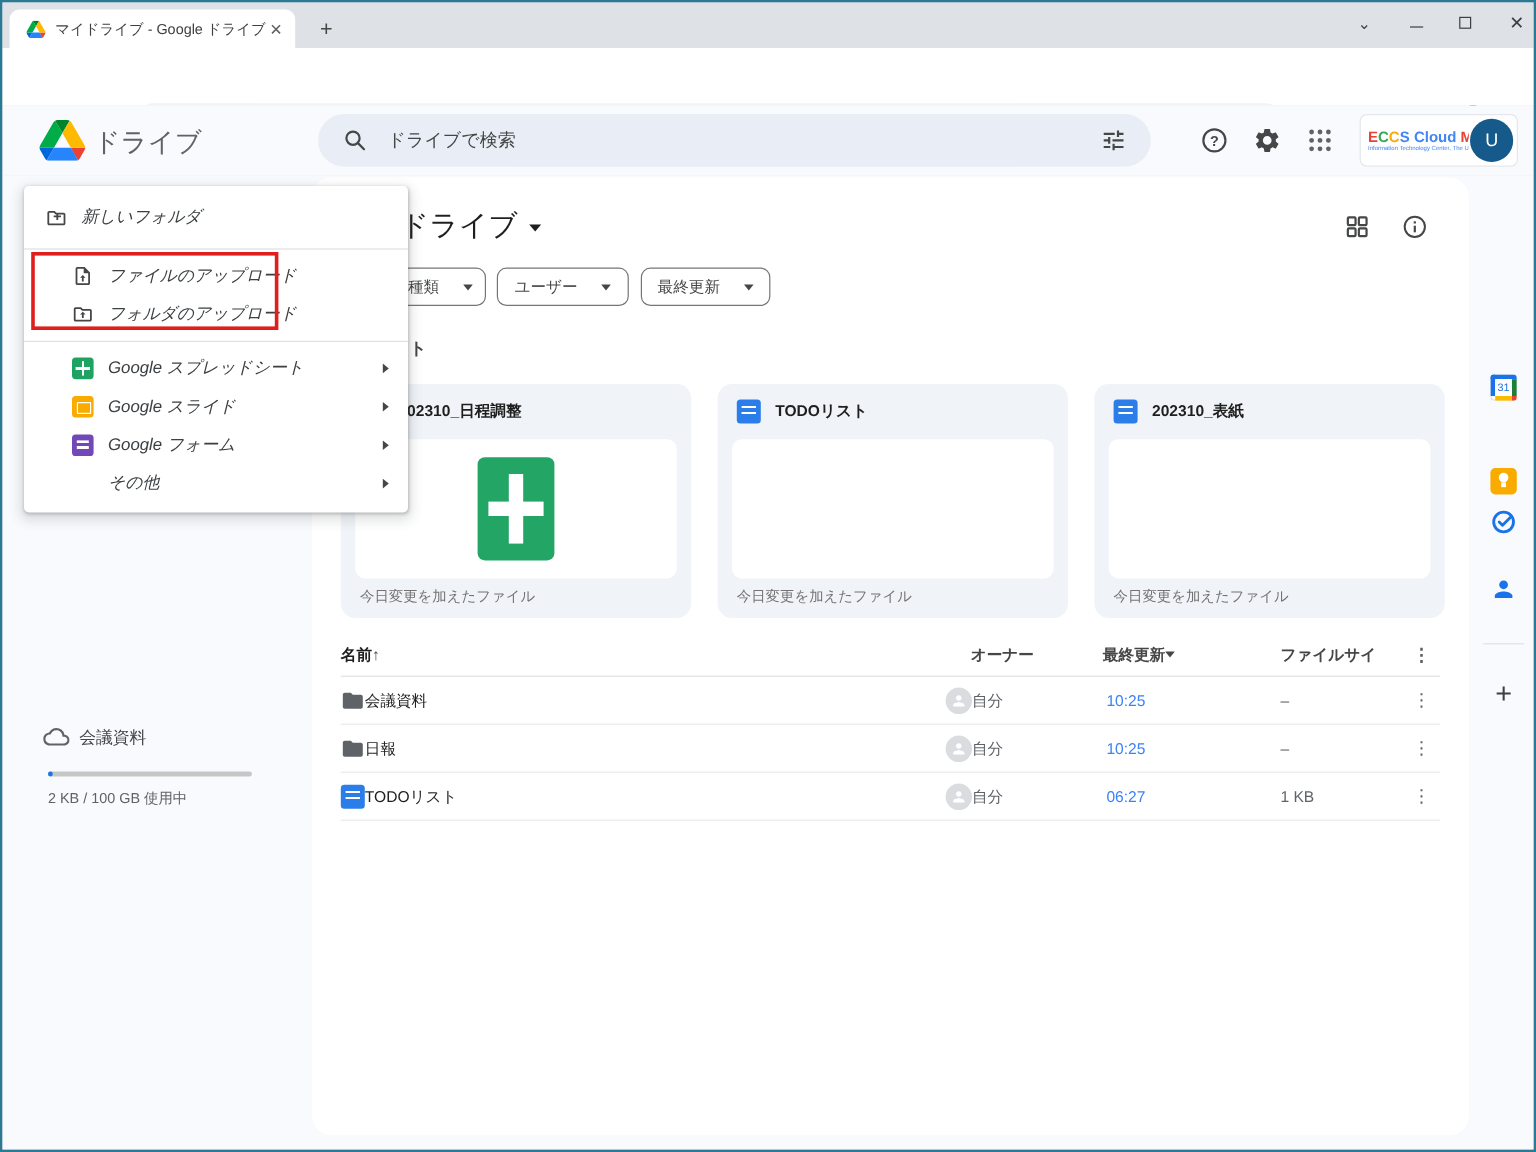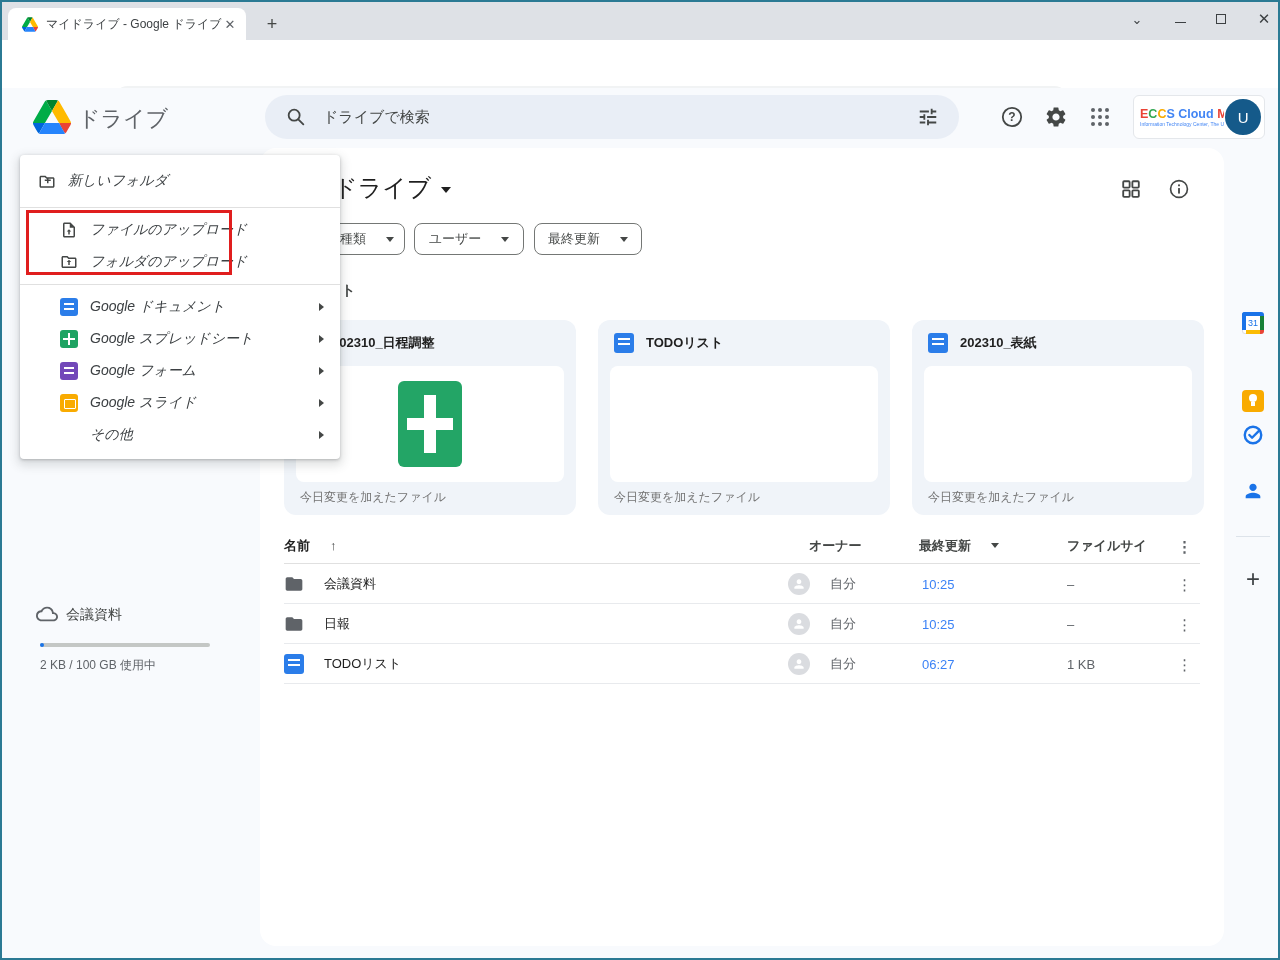--- a/index.html
+++ b/index.html
@@ -74,21 +74,21 @@
   .pi.slides { background:#f9ab00; }
   .pi.slides::after { content:""; position:absolute; left:4px; top:5px; width:10px; height:8px; border:1.8px solid #fff; border-radius:1px; }
   .pi.forms { background:#7248b9; }
   .pi.forms::after { content:""; position:absolute; left:4px; right:4px; top:5px; height:9px;
      background:repeating-linear-gradient(to bottom,#fff 0 2px,transparent 2px 5px); }
 
   
   .ftable { position:absolute; left:24px; width:916px; top:380px; }
   .thead { position:relative; height:36px; border-bottom:1px solid #e0e0e0; font-size:13px; color:#444746; font-weight:bold; }
   .trow { position:relative; height:40px; border-bottom:1px solid #e8eaed; font-size:13px; }
-  .cell { position:absolute; top:50%; transform:translateY(-50%); display:flex; align-items:center; gap:20px; }
+  .cell { position:absolute; top:50%; transform:translateY(-50%); display:flex; align-items:center; gap:0; }
   .c-name { left:0; color:#1f1f1f; }
   .c-owner { left:504px; color:#5f6368; }
   .c-mod { left:638px; color:#3b82f6; }
   .c-size { left:783px; color:#5f6368; }
   .c-menu { left:893px; color:#5f6368; }
   .h-owner { left:525px; } .h-mod { left:635px; } .h-size { left:783px; }
   .owner-av { width:22px; height:22px; border-radius:50%; background:#dadce0; display:flex; align-items:center; justify-content:center; }
 
   
   .storage-label { position:absolute; left:64px; top:460px; font-size:14px; color:#444746; }
@@ -428,40 +428,35 @@
       <span class="lbl">ファイルのアップロード</span>
     </div>
     <div class="mitem h32">
       <svg class="micon" viewBox="0 0 24 24">
           <path fill="#444746" d="M20 6h-8l-2-2H4c-1.1 0-2 .9-2 2v12c0 1.1.9 2 2 2h16c1.1 0 2-.9 2-2V8c0-1.1-.9-2-2-2zm0 12H4V6h5.17l2 2H20v10zm-9-2h2v-4h2l-3-3-3 3h2v4z"></path>
         </svg>
       <span class="lbl">フォルダのアップロード</span>
     </div>
     <div class="mdiv"></div>
     <div class="mitem h32">
-      <span class="micon pi docs"></span>
-      <span class="lbl">Google ドキュメント</span>
-      <span class="tri-right"></span>
-    </div>
-    <div class="mitem h32">
       <span class="micon pi sheets"></span>
       <span class="lbl">Google スプレッドシート</span>
       <span class="tri-right"></span>
     </div>
     <div class="mitem h32">
+      <span class="micon pi slides"></span>
+      <span class="lbl">Google スライド</span>
+      <span class="tri-right"></span>
+    </div>
+    <div class="mitem h32">
       <span class="micon pi forms"></span>
       <span class="lbl">Google フォーム</span>
       <span class="tri-right"></span>
     </div>
     <div class="mitem h32">
-      <span class="micon pi slides"></span>
-      <span class="lbl">Google スライド</span>
-      <span class="tri-right"></span>
-    </div>
-    <div class="mitem h32">
       <span class="lbl noicon" style="margin-left:30px">その他</span>
       <span class="tri-right"></span>
     </div>
   </div>
 
   <div class="redbox"></div>
 
 </div>
 
 </body></html>

